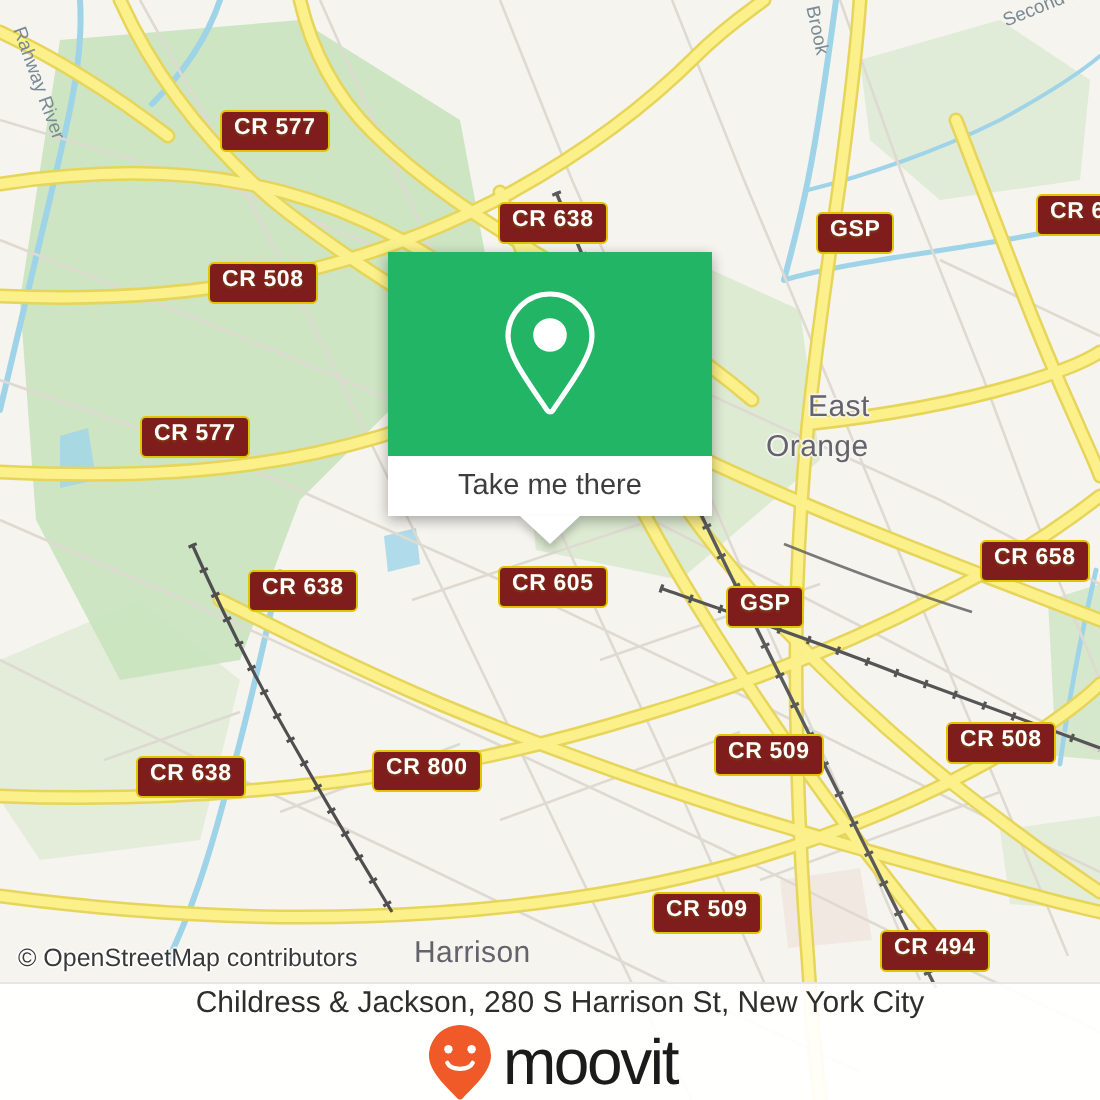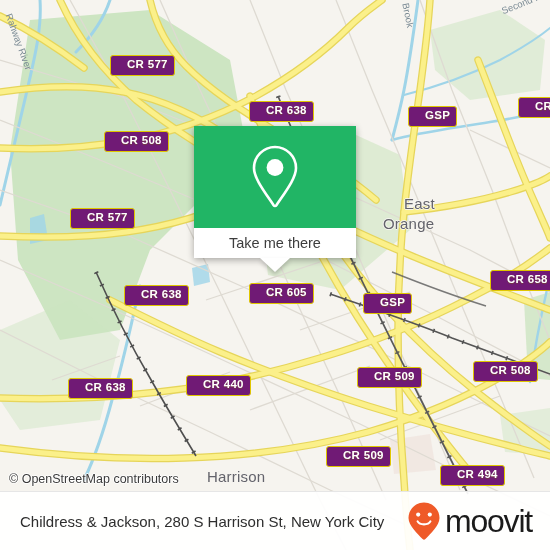--- a/index.html
+++ b/index.html
@@ -50,28 +50,28 @@
   }
   .water-label {
     color: #7a8a94;
     font-size: 9.5px;
     font-style: normal;
   }
 
   
   .shield {
     position: absolute;
-    background: #701a75;
+    background: #7f1d1d;
     border: 1.4px solid #e0c600;
     border-radius: 3px;
     color: #ffffff;
     font-size: 11.5px;
     font-weight: bold;
     line-height: 1;
-    padding: 3px 6px 4px 16px;
+    padding: 3px 6px 4px 6px;
     letter-spacing: .3px;
     text-shadow: 0 1px 1px rgba(120,105,0,.45);
     white-space: nowrap;
     box-sizing: border-box;
   }
 
   
   #card {
     position: absolute;
     left: 194px;
@@ -128,20 +128,21 @@
     left: 0;
     bottom: 0;
     width: 550px;
     height: 59px;
     background: rgba(255,255,255,.93);
     border-top: 1px solid #e6e6e6;
     display: flex;
     align-items: center;
     box-sizing: border-box;
     padding: 0 10px 0 20px;
+    flex-direction: column;
   }
   #footer-title {
     flex: 1 1 auto;
     color: #2e2e2e;
     font-size: 15px;
     line-height: 19px;
     max-width: 390px;
   }
   #brand {
     flex: 0 0 auto;
@@ -280,21 +281,21 @@
         <div class="shield" style="left: 408px; top: 106px;">GSP</div>
         <div class="shield" style="left: 518px; top: 97px;">CR 6</div>
         <div class="shield" style="left: 104px; top: 131px;">CR 508</div>
         <div class="shield" style="left: 70px; top: 208px;">CR 577</div>
         <div class="shield" style="left: 490px; top: 270px;">CR 658</div>
         <div class="shield" style="left: 124px; top: 285px;">CR 638</div>
         <div class="shield" style="left: 249px; top: 283px;">CR 605</div>
         <div class="shield" style="left: 363px; top: 293px;">GSP</div>
         <div class="shield" style="left: 357px; top: 367px;">CR 509</div>
         <div class="shield" style="left: 473px; top: 361px;">CR 508</div>
-        <div class="shield" style="left: 186px; top: 375px;">CR 440</div>
+        <div class="shield" style="left: 186px; top: 375px;">CR 800</div>
         <div class="shield" style="left: 68px; top: 378px;">CR 638</div>
         <div class="shield" style="left: 326px; top: 446px;">CR 509</div>
         <div class="shield" style="left: 440px; top: 465px;">CR 494</div>
       </div>
 
     <div id="card">
       <div id="card-head">
         <svg width="56" height="68" viewBox="0 0 56 68">
           <path d="M28 4 C16.4 4 7 13.4 7 25 C7 35 17 48 26.6 62.2 C27.3 63.2 28.7 63.2 29.4 62.2 C39 48 49 35 49 25 C49 13.4 39.6 4 28 4 Z" fill="none" stroke="#ffffff" stroke-width="2.6"></path>
           <circle cx="28" cy="24.5" r="8.4" fill="#ffffff"></circle>

